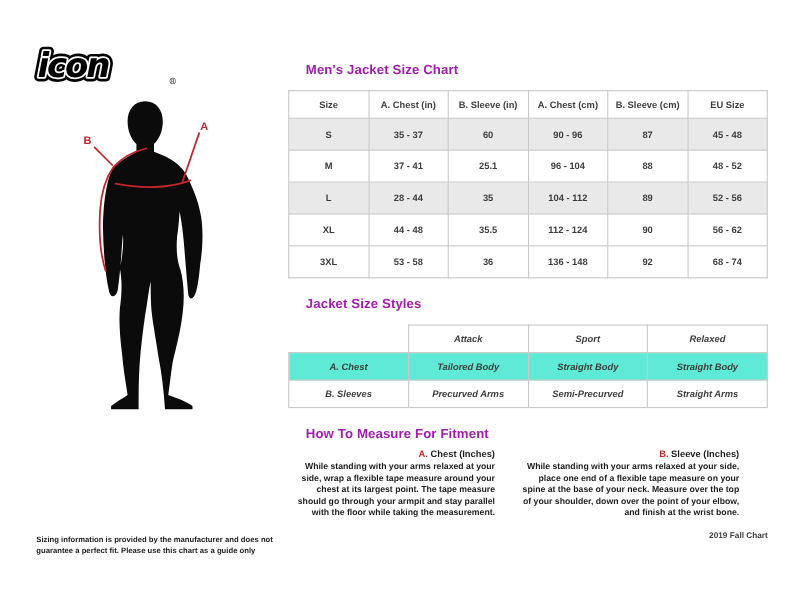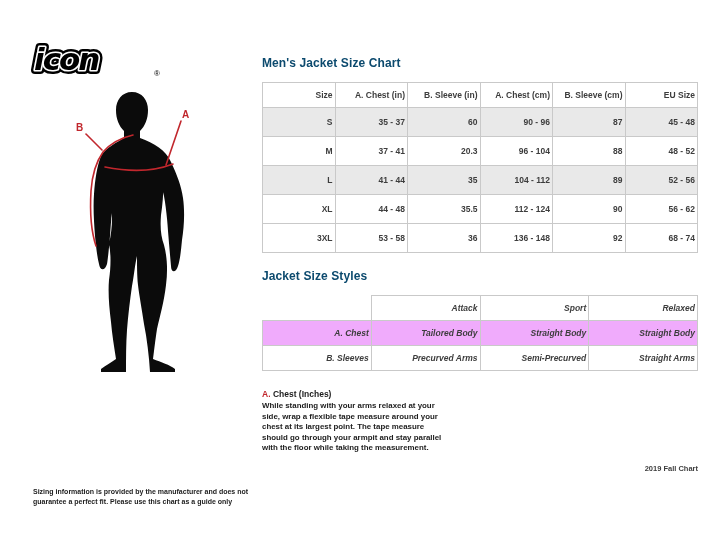--- a/index.html
+++ b/index.html
@@ -7,35 +7,35 @@
         font-family:"Liberation Sans","DejaVu Sans",sans-serif;color:#2b2b2b;}
 
   
   .logo{position:absolute;left:30px;top:38px;}
 
   
   .figure{position:absolute;left:70px;top:88px;width:230px;height:300px;}
 
   
   .main{position:absolute;left:262px;top:56px;width:436px;}
-  .section-title{font-size:12px;font-weight:bold;color:#0c4a6e;margin:0 0 12px 0;letter-spacing:.1px;}
+  .section-title{font-size:12px;font-weight:bold;color:#a21caf;margin:0 0 12px 16px;letter-spacing:.1px;}
   .gap{height:16px;}
 
   table{border-collapse:collapse;width:100%;table-layout:fixed;}
-  th,td{border:1px solid #c9c9c9;text-align:right;vertical-align:middle;
+  th,td{border:1px solid #c9c9c9;text-align:center;vertical-align:middle;
         font-size:8.5px;font-weight:bold;color:#3d3d3d;margin-left:20px;}
   .size-table th{padding:7px 2px;background:#fff;}
   .size-table td{padding:9px 2px;background:#fff;}
   .size-table tr.alt td{background:#e9e9e9;}
 
   .styles-table th,.styles-table td{padding:7px 2px;background:#fff;font-style:italic;}
-  .styles-table tr.alt td,.styles-table tr.alt th{background:#f0abfc;}
+  .styles-table tr.alt td,.styles-table tr.alt th{background:#5eead4;}
   .styles-table .blank{border:none;background:#fff;}
 
-  .measure-cols{display:flex;gap:24px;margin-top:2px;}
+  .measure-cols{display:flex;gap:24px;margin-top:2px;text-align:right;}
   .measure-col{width:188px;}
   .measure-col.b{width:198px;}
   .measure-head{font-size:8.5px;font-weight:bold;color:#1c1c1c;margin:0 0 2px 0;}
   .measure-head .pfx{color:#c1272d;}
   .measure-body{font-size:7.9px;line-height:1.33;color:#1c1c1c;margin:0;font-weight:bold;}
 
   .version{font-size:7.5px;color:#3d3d3d;text-align:right;margin-top:10px;font-weight:bold;}
 
   .disclaimer{position:absolute;left:33px;top:487px;width:222px;
               font-size:7px;line-height:1.45;color:#1c1c1c;font-weight:bold;}
@@ -108,28 +108,28 @@
           <td>S</td>
           <td>35 - 37</td>
           <td>60</td>
           <td>90 - 96</td>
           <td>87</td>
           <td>45 - 48</td>
         </tr>
         <tr>
           <td>M</td>
           <td>37 - 41</td>
-          <td>20.3</td>
+          <td>25.1</td>
           <td>96 - 104</td>
           <td>88</td>
           <td>48 - 52</td>
         </tr>
         <tr class="alt">
           <td>L</td>
-          <td>41 - 44</td>
+          <td>28 - 44</td>
           <td>35</td>
           <td>104 - 112</td>
           <td>89</td>
           <td>52 - 56</td>
         </tr>
         <tr>
           <td>XL</td>
           <td>44 - 48</td>
           <td>35.5</td>
           <td>112 - 124</td>
@@ -169,27 +169,30 @@
         <tr>
           <td>B. Sleeves</td>
           <td>Precurved Arms</td>
           <td>Semi-Precurved</td>
           <td>Straight Arms</td>
         </tr>
       </tbody>
     </table>
 
     <div class="gap"></div>
+    <h2 class="section-title" style="margin-bottom:6px;">How To Measure For Fitment</h2>
 
     <div class="measure-cols">
       <div class="measure-col">
         <p class="measure-head"><span class="pfx">A.</span> <span>Chest (Inches)</span></p>
         <p class="measure-body">While standing with your arms relaxed at your side, wrap a flexible tape measure around your chest at its largest point. The tape measure should go through your armpit and stay parallel with the floor while taking the measurement.</p>
       </div>
       <div class="measure-col b">
+        <p class="measure-head"><span class="pfx">B.</span> <span>Sleeve (Inches)</span></p>
+        <p class="measure-body">While standing with your arms relaxed at your side, place one end of a flexible tape measure on your spine at the base of your neck. Measure over the top of your shoulder, down over the point of your elbow, and finish at the wrist bone.</p>
       </div>
     </div>
 
     <div class="version">2019 Fall Chart</div>
   </div>
 
   <div class="disclaimer">Sizing information is provided by the manufacturer and does not guarantee a perfect fit. Please use this chart as a guide only</div>
 
 </div>
 

